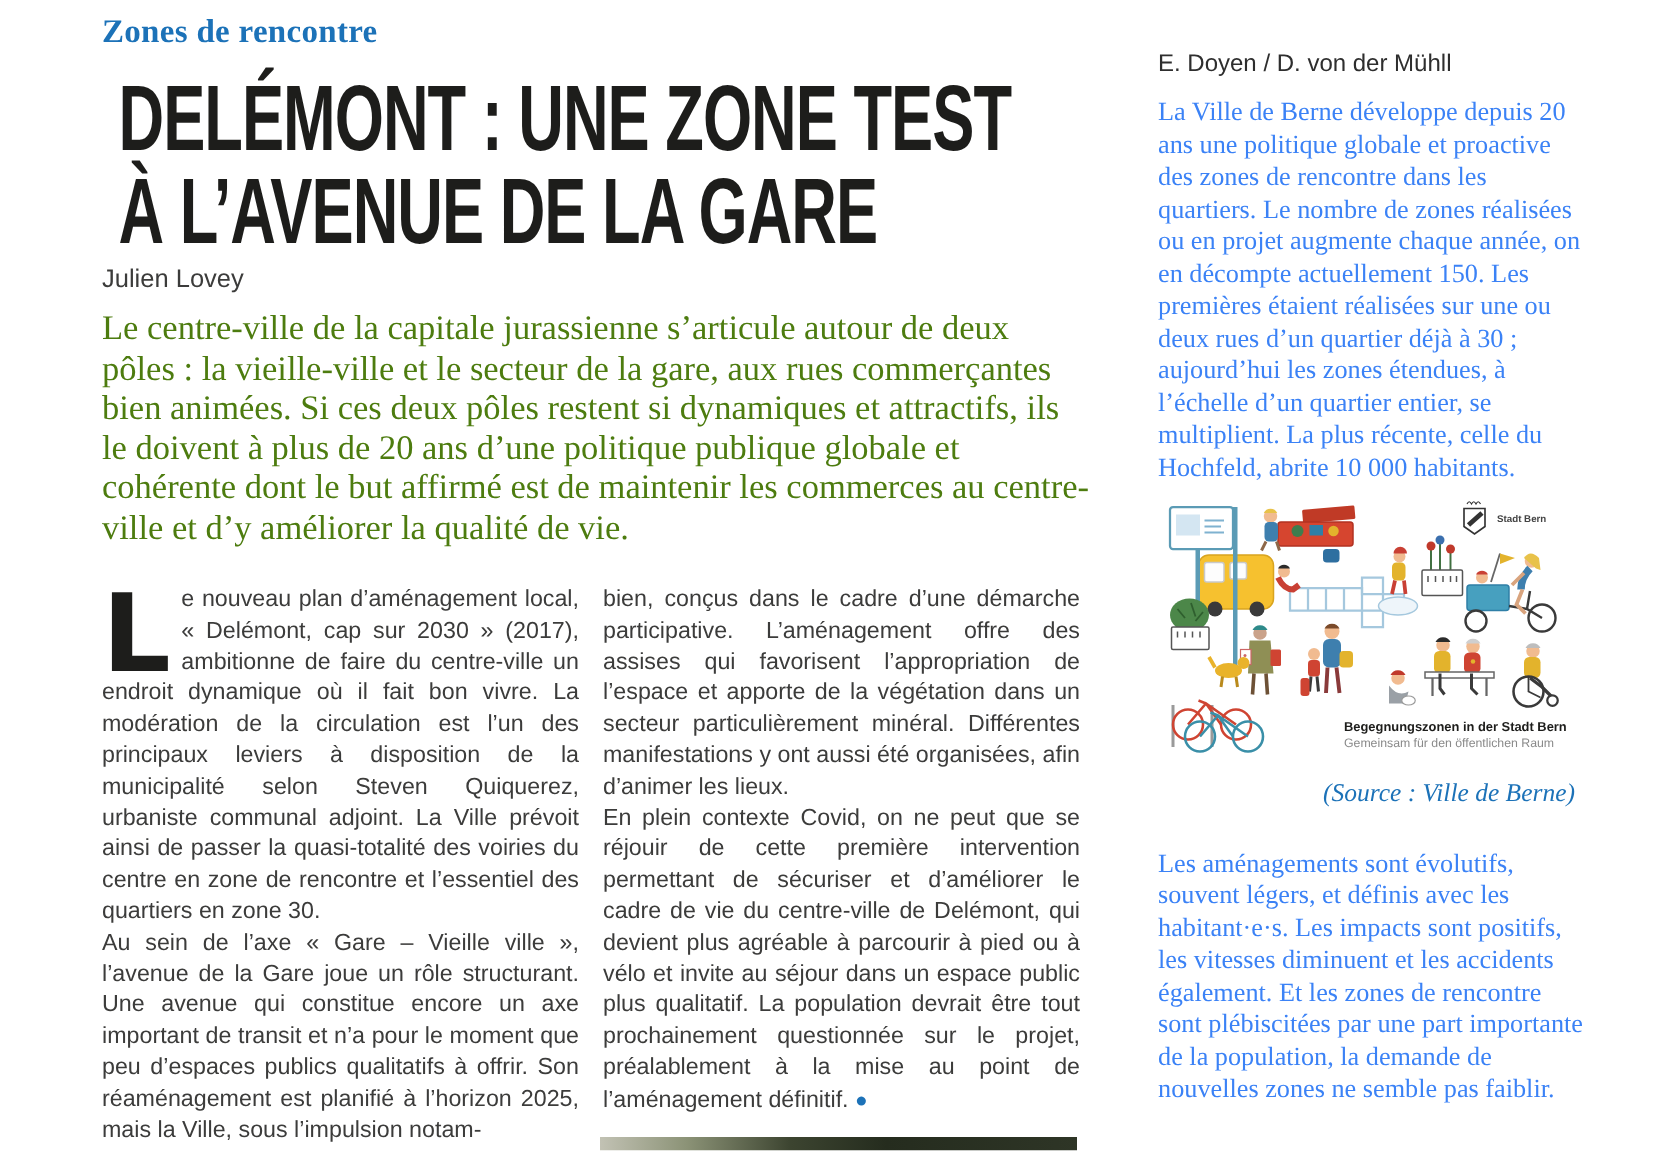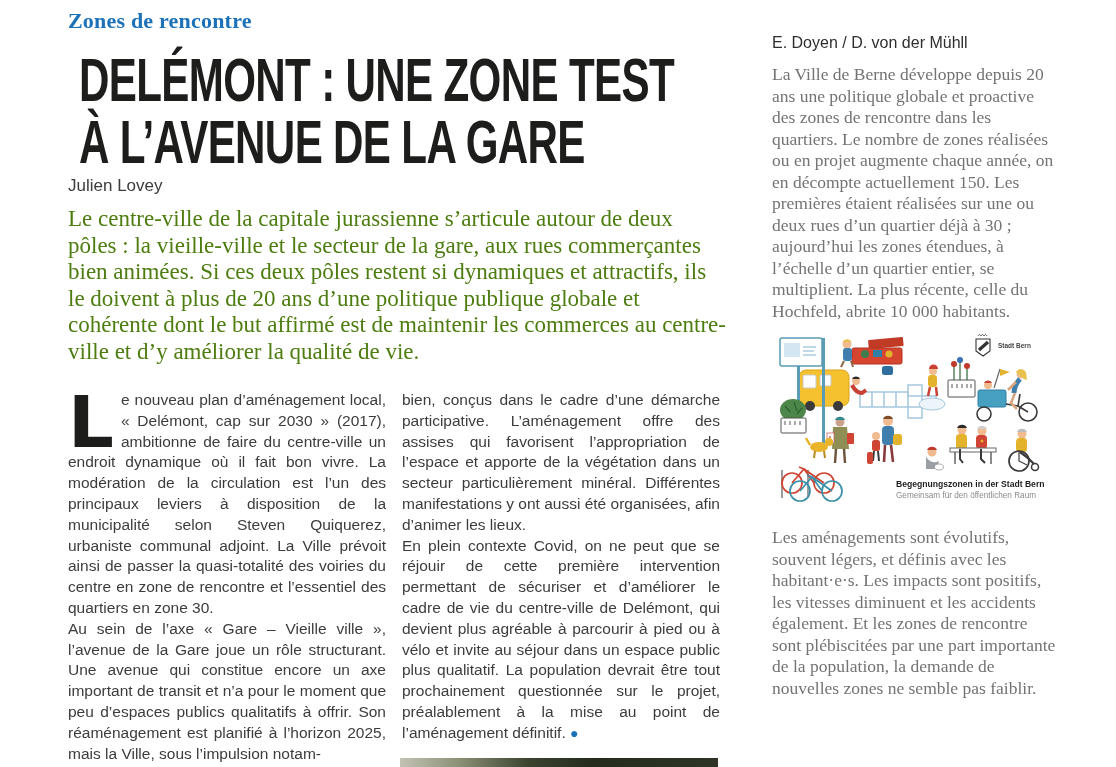--- a/index.html
+++ b/index.html
@@ -43,28 +43,28 @@
     background:linear-gradient(90deg,#c2c2b4 0%,#8c9377 18%,#3c4430 40%,#252c1e 60%,#2e3526 100%);
   }
   
   .sidebar{position:absolute;left:772px;top:10px;width:284px;}
   .sb-title{
     margin:0;color:#1c72b8;font:700 20px/26px "Liberation Sans",sans-serif;
     letter-spacing:-.2px;white-space:nowrap;
   }
   .sb-title .hl{display:block;transform:scaleX(.75);transform-origin:0 0;}
   .sb-authors{margin:23px 0 0;font:400 16px/1.2 "Liberation Sans",sans-serif;color:#2e2e2e;}
-  .sb-body{margin:12px 0 0;font:400 17.5px/21.5px "Liberation Serif",serif;color:#737373;}
+  .sb-body{margin:12px 0 0;font:400 17.5px/21.5px "Liberation Serif",serif;color:#3b82f6;}
   .illustration{margin-top:8px;width:284px;height:184px;position:relative;}
   .illustration svg{display:block;}
   .source{
     margin:5px 6px 0 0;text-align:right;
     font:italic 400 17px/1.2 "Liberation Serif",serif;color:#1c72b8;
   }
-  .sb-body.p2{margin-top:13px;}
+  .sb-body.p2{margin-top:25px;}
   svg text{font-family:"Liberation Sans",sans-serif;}
 </style>
 </head>
 <body>
 
 <h3 class="kicker">Zones de rencontre</h3>
 
 <h1 class="headline">
   <span class="hl">DELÉMONT : UNE ZONE TEST</span>
   <span class="hl">À L’AVENUE DE LA GARE</span>
@@ -243,14 +243,15 @@
         <path d="M204 9h14v12l-7 5-7-5z" fill="#fff" stroke="#333" stroke-width="1.1"></path>
         <path d="M207 20l9-8" stroke="#333" stroke-width="3.2" fill="none"></path>
         <text x="226" y="18" font-size="6.5" font-weight="bold" fill="#444">Stadt Bern</text>
       </g>
 
       <text x="124" y="157" font-size="8.6" font-weight="bold" fill="#1d1d1b">Begegnungszonen in der Stadt Bern</text>
       <text x="124" y="168" font-size="8.2" fill="#8a8a8a">Gemeinsam für den öffentlichen Raum</text>
     </svg>
   </div>
 
+  <p class="source">(Source : Ville de Berne)</p>
   <p class="sb-body p2">Les aménagements sont évolutifs, souvent légers, et définis avec les habitant·e·s. Les impacts sont positifs, les vitesses diminuent et les accidents également. Et les zones de rencontre sont plébiscitées par une part importante de la population, la demande de nouvelles zones ne semble pas faiblir.</p>
 </aside>
 
 </body></html>

